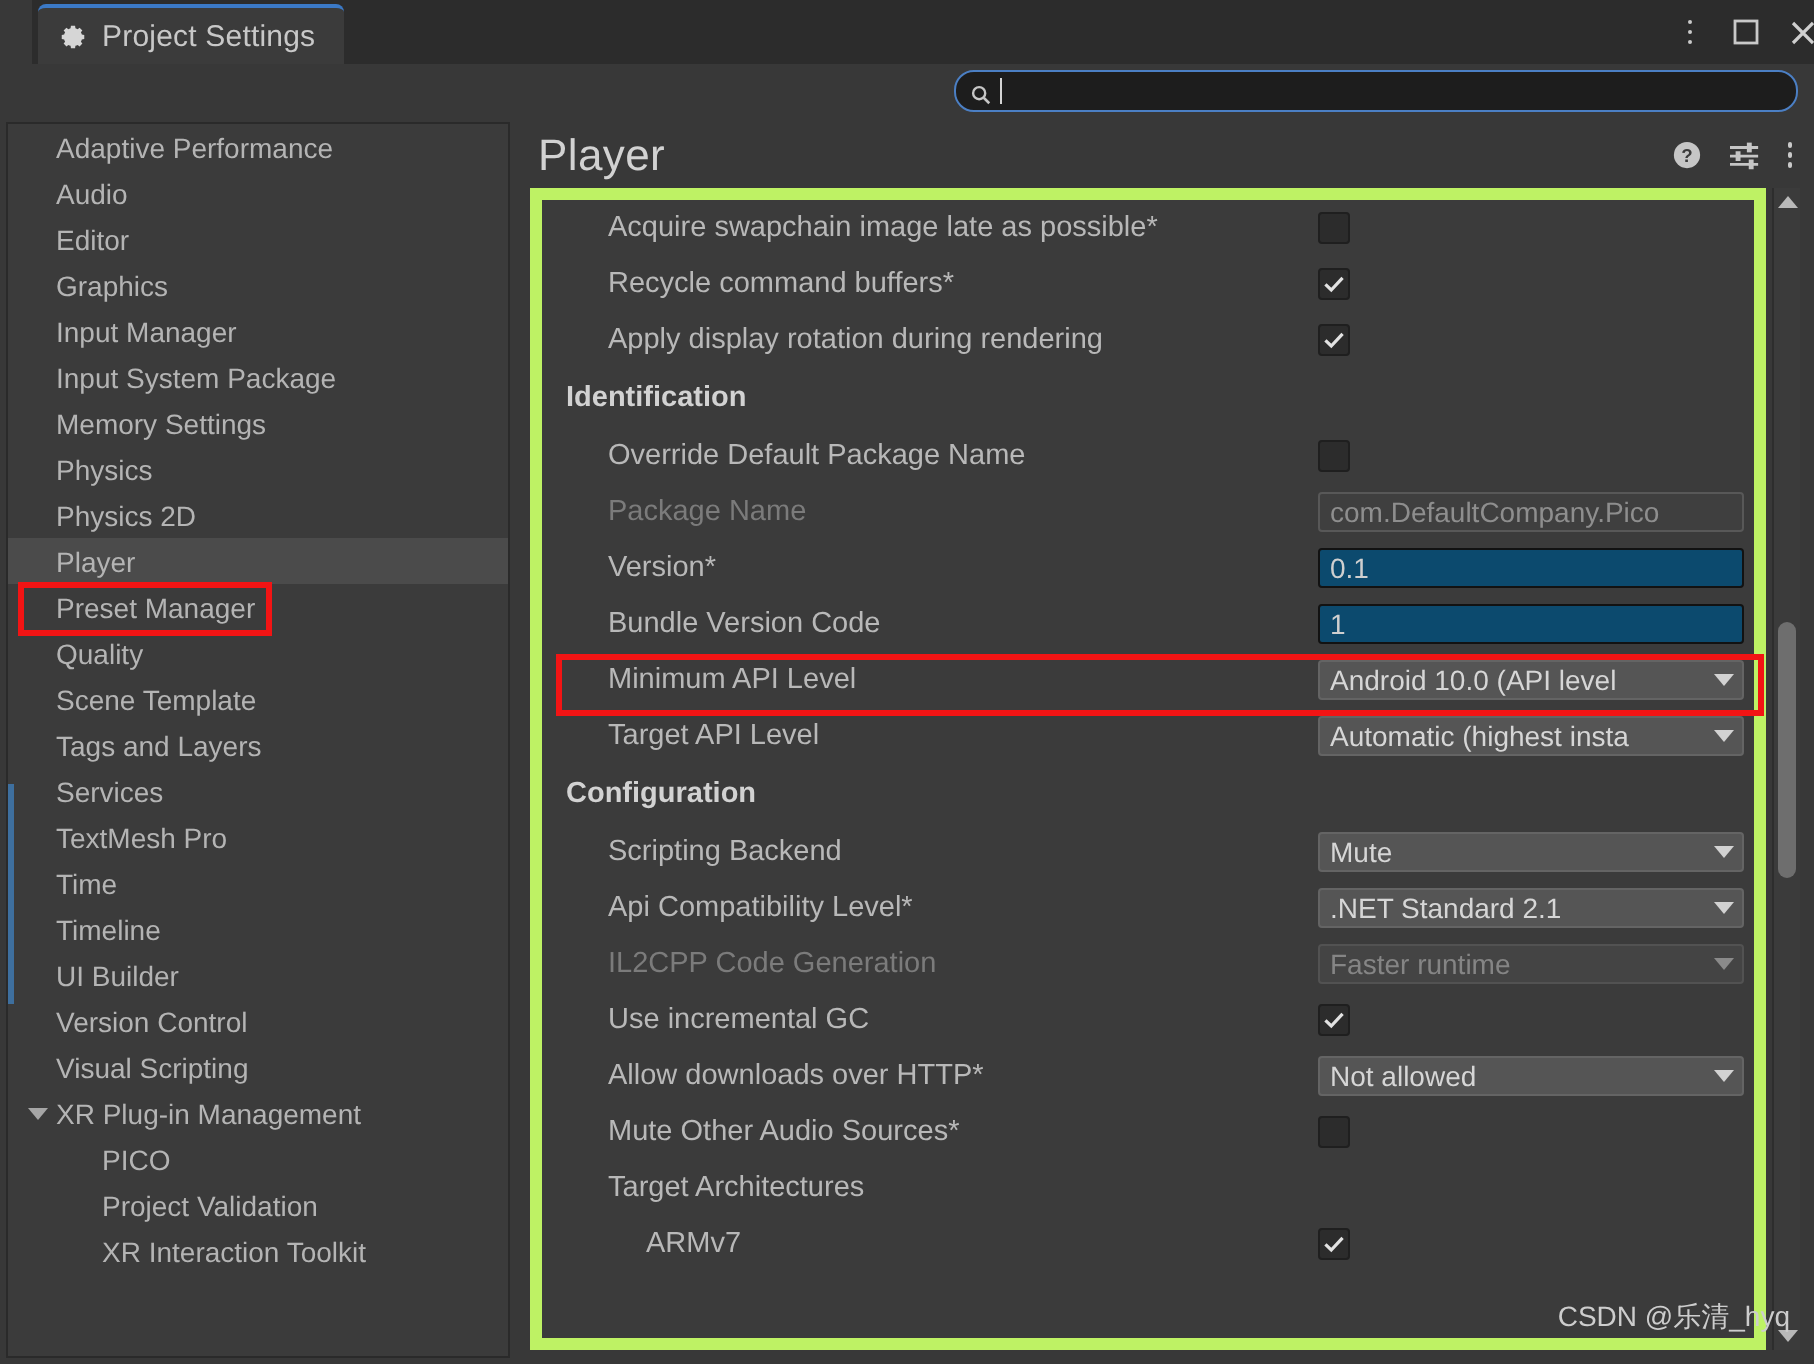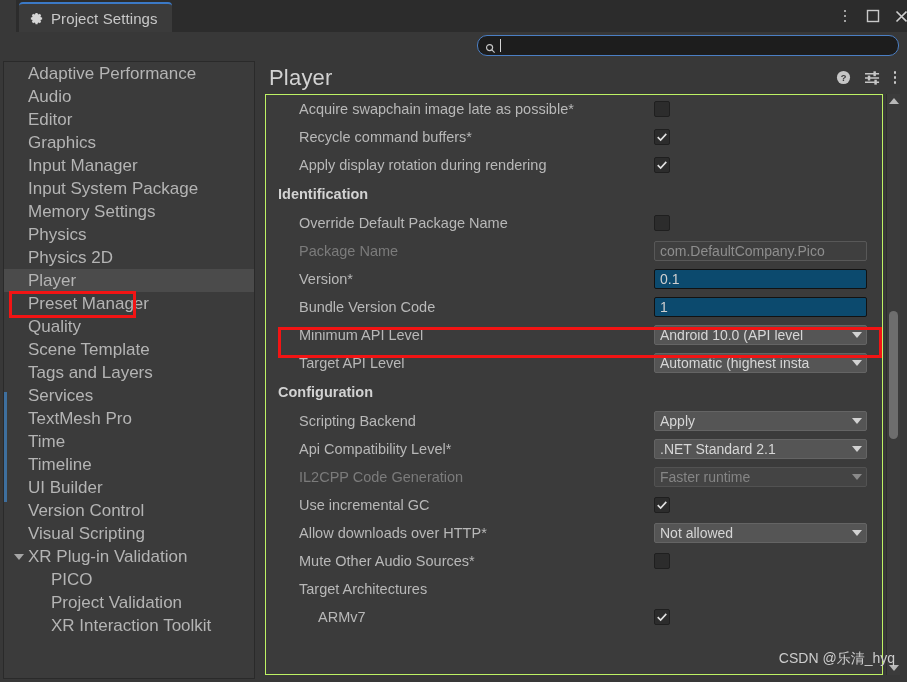--- a/index.html
+++ b/index.html
@@ -116,21 +116,21 @@
     width: 3px; height: 110px;
     background: #3e6f9e;
   }
   .nav-item {
     position: relative;
     height: 23px;
     display: flex;
     align-items: center;
     padding-left: 24px;
     color: #b4b4b4;
-    font-size: 17px;
+    font-size: 14px;
     white-space: nowrap;
     box-sizing: border-box;
   }
   .nav-item.child { padding-left: 47px; }
   .nav-item.selected { background: #4b4b4b; }
   .tri {
     position: absolute;
     left: 10px;
     width: 0; height: 0;
     border-left: 5px solid transparent;
@@ -168,21 +168,21 @@
   }
   .help-ic { width: 15px; height: 15px; display: block; }
   .preset-ic { width: 17px; height: 15px; display: block; }
 
   
   .body-wrap {
     position: absolute;
     left: 7px; top: 33px;
     width: 618px; height: 581px;
     background: #3b3b3b;
-    border: 1px solid #bef264;
+    border: 6px solid #bef264;
     box-sizing: border-box;
     overflow: hidden;
   }
   .row {
     height: 28px;
     display: flex;
     align-items: center;
     position: relative;
     padding-left: 33px;
     box-sizing: border-box;
@@ -430,21 +430,21 @@
           <span>UI Builder</span>
         </div>
         <div class="nav-item">
           <span>Version Control</span>
         </div>
         <div class="nav-item">
           <span>Visual Scripting</span>
         </div>
         <div class="nav-item">
           <span class="tri"></span>
-          <span>XR Plug-in Validation</span>
+          <span>XR Plug-in Management</span>
         </div>
         <div class="nav-item child">
           <span>PICO</span>
         </div>
         <div class="nav-item child">
           <span>Project Validation</span>
         </div>
         <div class="nav-item child">
           <span>XR Interaction Toolkit</span>
         </div>
@@ -548,21 +548,21 @@
                 <span class="dd-text">Automatic (highest insta</span>
                 <span class="dd-arrow"></span>
               </span>
             </span>
           </div>
           <div class="section-head">Configuration</div>
           <div class="row">
             <span class="row-label">Scripting Backend</span>
             <span class="fieldcol">
               <span class="dropdown">
-                <span class="dd-text">Apply</span>
+                <span class="dd-text">Mute</span>
                 <span class="dd-arrow"></span>
               </span>
             </span>
           </div>
           <div class="row">
             <span class="row-label">Api Compatibility Level*</span>
             <span class="fieldcol">
               <span class="dropdown">
                 <span class="dd-text">.NET Standard 2.1</span>
                 <span class="dd-arrow"></span>

